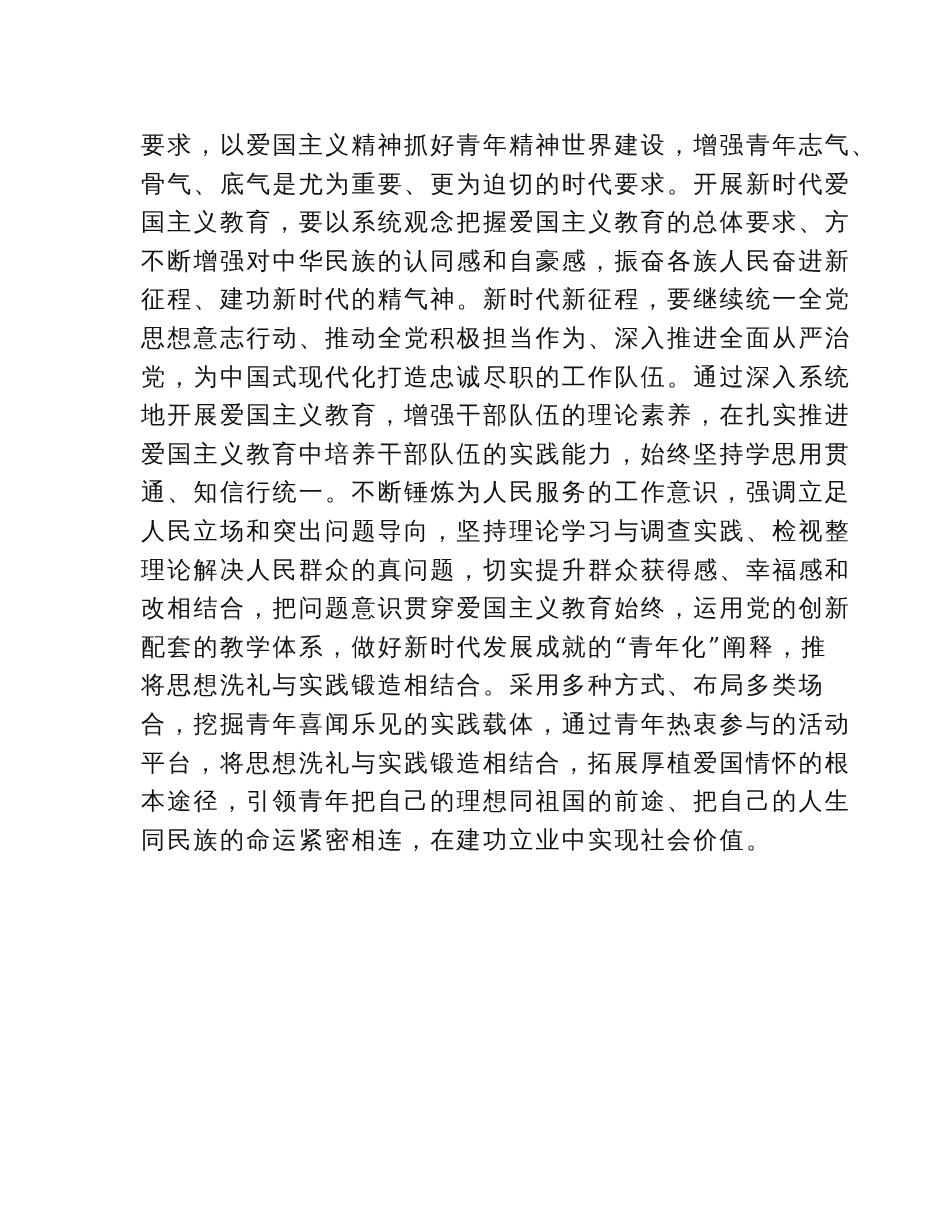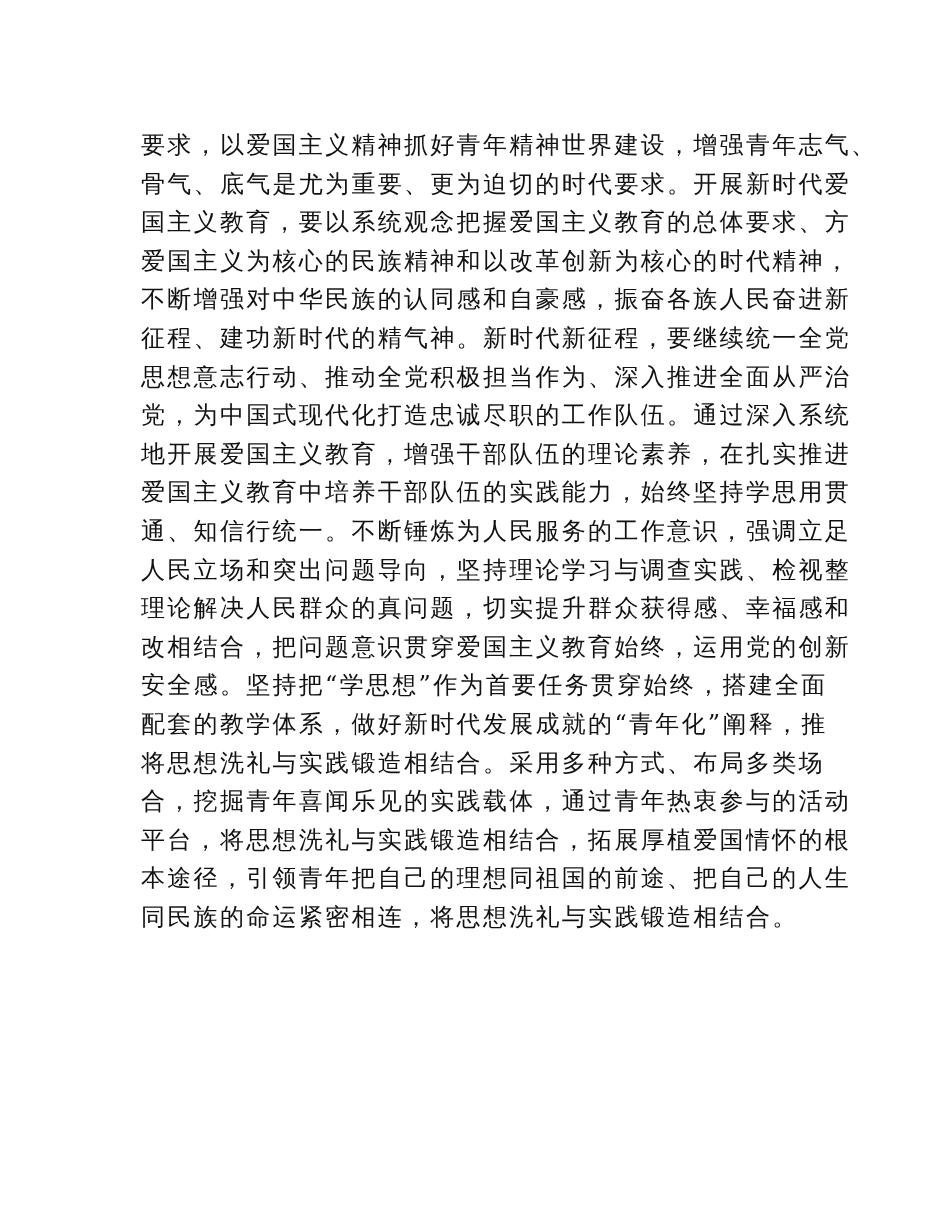--- a/index.html
+++ b/index.html
@@ -40,32 +40,30 @@
     }
   </style>
 </head>
 <body>
 
 <div class="page">
   <div class="body-text">
     <span class="line">要求，以爱国主义精神抓好青年精神世界建设，增强青年志气、</span>
     <span class="line">骨气、底气是尤为重要、更为迫切的时代要求。开展新时代爱</span>
     <span class="line">国主义教育，要以系统观念把握爱国主义教育的总体要求、方</span>
-    <span class="line">爱国主义为核心的民族精神和以改革创新为核心的时代精神，</span>
     <span class="line">不断增强对中华民族的认同感和自豪感，振奋各族人民奋进新</span>
     <span class="line">征程、建功新时代的精气神。新时代新征程，要继续统一全党</span>
     <span class="line">思想意志行动、推动全党积极担当作为、深入推进全面从严治</span>
     <span class="line">党，为中国式现代化打造忠诚尽职的工作队伍。通过深入系统</span>
     <span class="line">地开展爱国主义教育，增强干部队伍的理论素养，在扎实推进</span>
     <span class="line">爱国主义教育中培养干部队伍的实践能力，始终坚持学思用贯</span>
     <span class="line">通、知信行统一。不断锤炼为人民服务的工作意识，强调立足</span>
     <span class="line">人民立场和突出问题导向，坚持理论学习与调查实践、检视整</span>
     <span class="line">理论解决人民群众的真问题，切实提升群众获得感、幸福感和</span>
     <span class="line">改相结合，把问题意识贯穿爱国主义教育始终，运用党的创新</span>
-    <span class="line">安全感。坚持把“学思想”作为首要任务贯穿始终，搭建全面</span>
     <span class="line">配套的教学体系，做好新时代发展成就的“青年化”阐释，推</span>
     <span class="line">将思想洗礼与实践锻造相结合。采用多种方式、布局多类场</span>
     <span class="line">合，挖掘青年喜闻乐见的实践载体，通过青年热衷参与的活动</span>
     <span class="line">平台，将思想洗礼与实践锻造相结合，拓展厚植爱国情怀的根</span>
     <span class="line">本途径，引领青年把自己的理想同祖国的前途、把自己的人生</span>
-    <span class="line">同民族的命运紧密相连，将思想洗礼与实践锻造相结合。</span>
+    <span class="line">同民族的命运紧密相连，在建功立业中实现社会价值。</span>
   </div>
 </div>
 
 </body></html>

